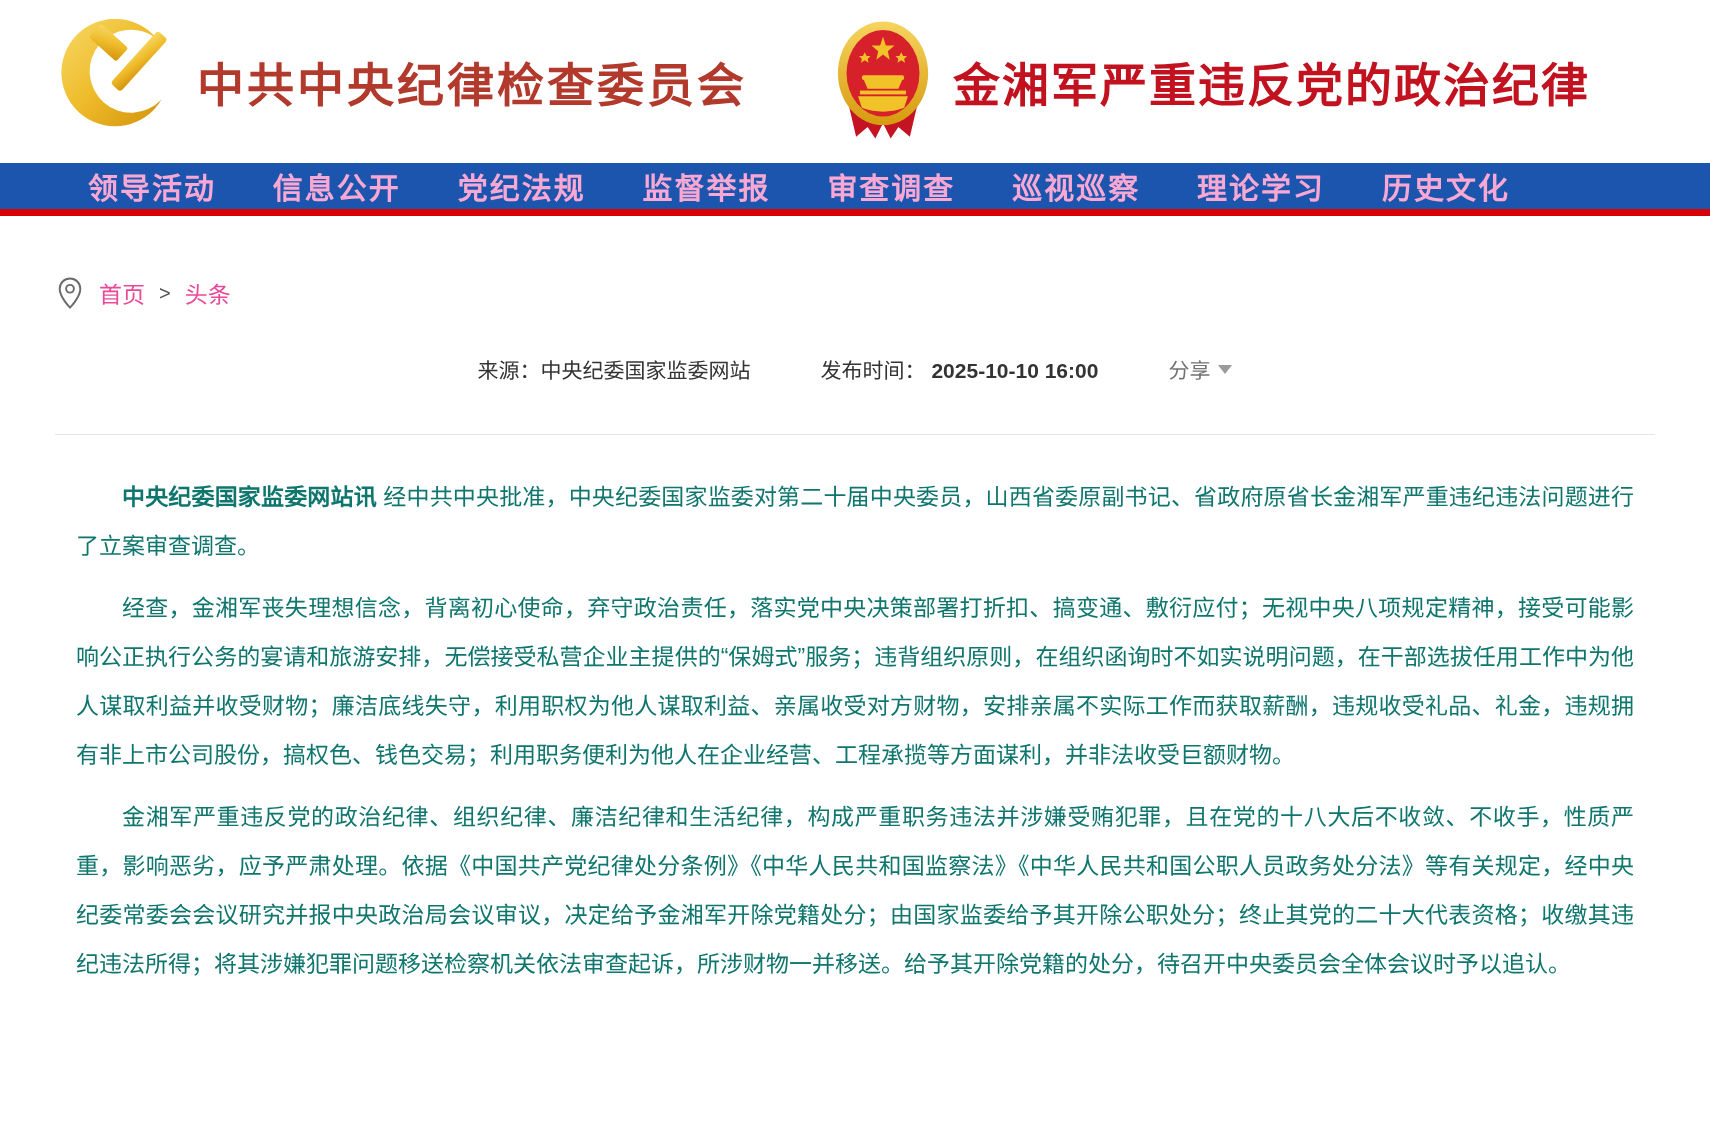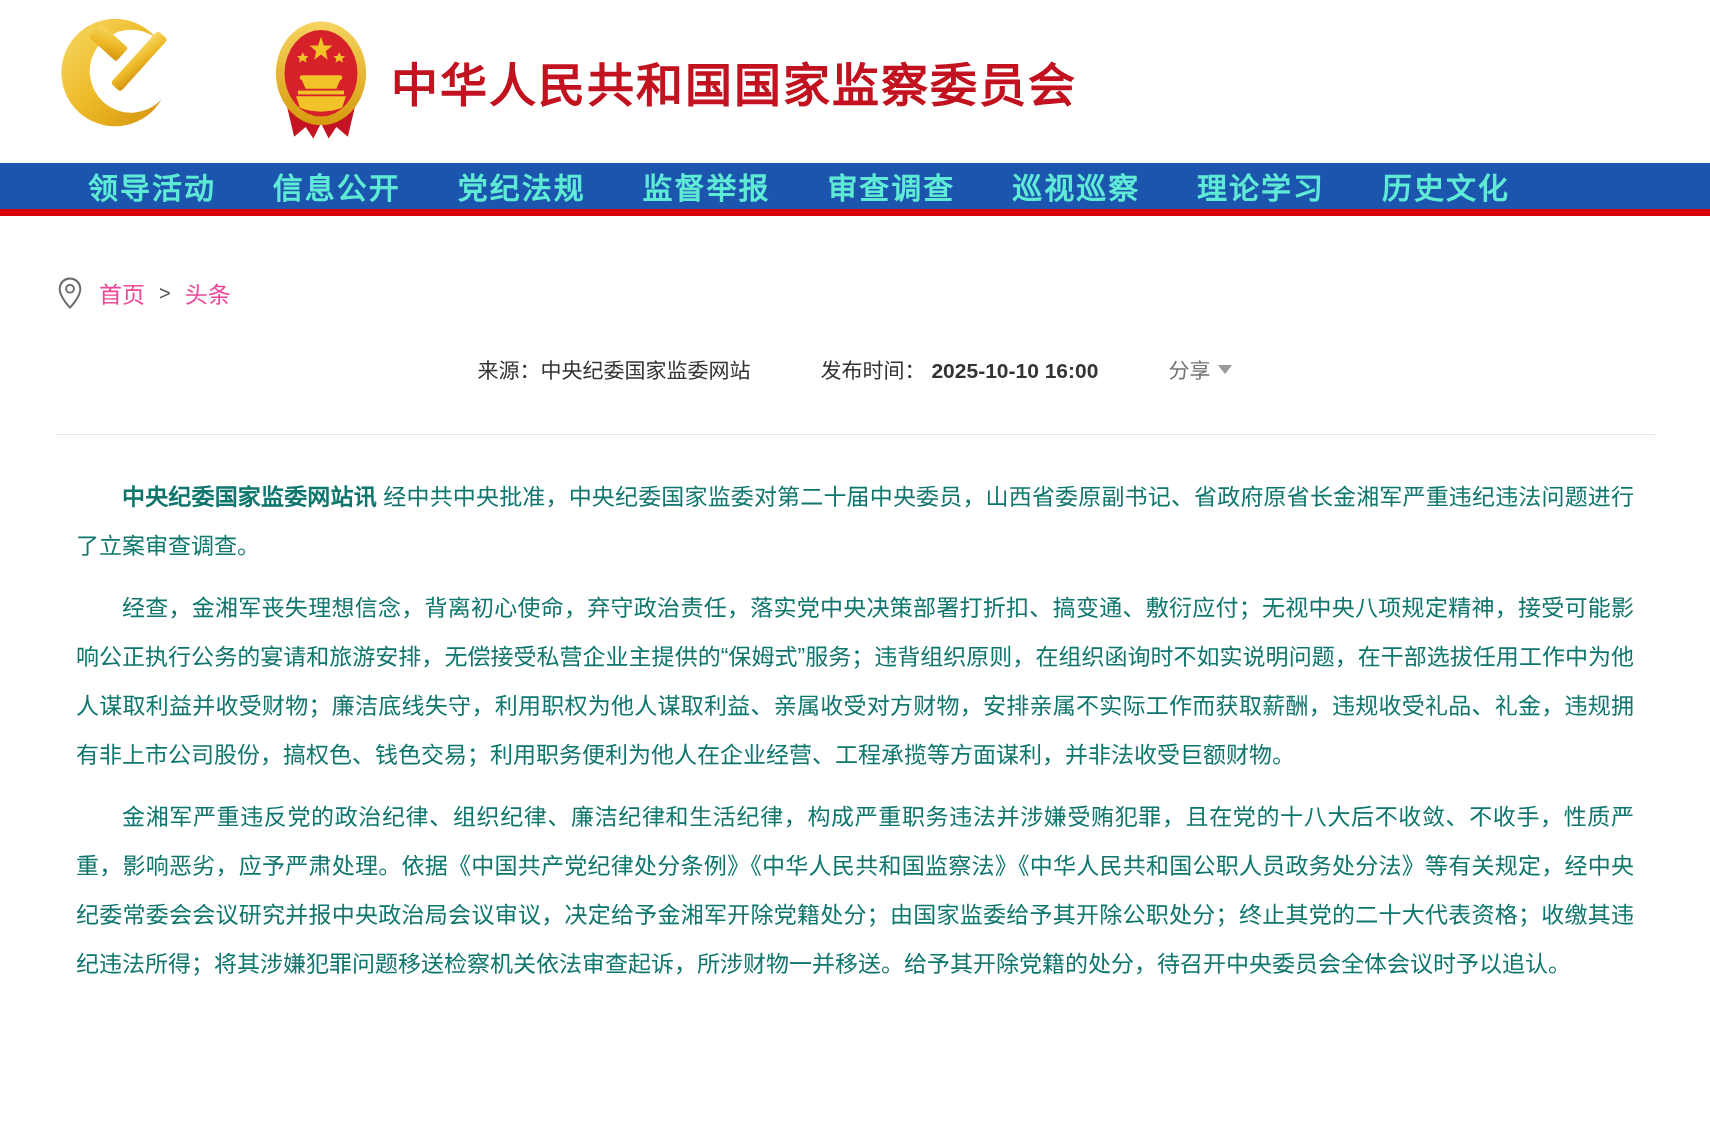--- a/index.html
+++ b/index.html
@@ -34,21 +34,21 @@
   
   .main-nav {
     height: 46px;
     background: #1b55ae;
     display: flex;
     align-items: center;
     justify-content: space-between;
     padding: 0 200px 0 88px;
   }
   .main-nav a {
-    color: #5eead4; text-decoration: none;
+    color: #f9a8d4; text-decoration: none;
     font-size: 30px; font-weight: bold;
     letter-spacing: 2px; white-space: nowrap;
   }
   .red-stripe { height: 7px; background: #d80005; }
 
   
   .breadcrumb {
     margin: 60px 0 0 55px;
     display: flex; align-items: center;
     font-size: 23px; color: #3c3c3c;
@@ -110,20 +110,21 @@
             <stop offset="0" stop-color="#f7d967"></stop>
             <stop offset="0.5" stop-color="#eebb2a"></stop>
             <stop offset="1" stop-color="#d3920c"></stop>
           </linearGradient>
         </defs>
         <path d="M80 16 A44 44 0 1 0 84 66 A34 34 0 1 1 80 16 Z" fill="url(#gold1)"></path>
         <rect x="60" y="6" width="11" height="58" rx="3" transform="rotate(42 66 35)" fill="url(#gold1)"></rect>
         <rect x="26" y="12" width="30" height="15" rx="2" transform="rotate(42 41 19)" fill="url(#gold1)"></rect>
       </svg>
     </span>
+    <span class="logo-text-1">中共中央纪律检查委员会</span>
   </div>
 
   <div class="logo-group logo-group-2">
     <span class="emblem">
       <svg width="96" height="122" viewBox="0 0 100 126" aria-hidden="true">
         <defs>
           <linearGradient id="gold2" x1="0" y1="0" x2="0" y2="1">
             <stop offset="0" stop-color="#f6d45f"></stop>
             <stop offset="1" stop-color="#d79a0e"></stop>
           </linearGradient>
@@ -133,21 +134,21 @@
         <ellipse cx="50" cy="56" rx="38" ry="45" fill="#d6212b"></ellipse>
         <polygon points="50,18 53,27 62,27 55,33 57,42 50,36.5 43,42 45,33 38,27 47,27" fill="#f2c229"></polygon>
         <polygon points="31,34 33,38 37,38 34,41 35,45 31,42.5 27,45 28,41 25,38 29,38" fill="#f2c229"></polygon>
         <polygon points="69,34 71,38 75,38 72,41 73,45 69,42.5 65,45 66,41 63,38 67,38" fill="#f2c229"></polygon>
         <rect x="28" y="58" width="44" height="5" rx="2" fill="#f2c229"></rect>
         <path d="M30 63 L70 63 L66 72 L34 72 Z" fill="#f2c229"></path>
         <rect x="26" y="74" width="48" height="4" fill="#f2c229"></rect>
         <path d="M24 80 H76 L72 92 Q50 100 28 92 Z" fill="#f2c229"></path>
       </svg>
     </span>
-    <span class="logo-text-2">中华人民共和国国家监察委员会</span>
+    <span class="logo-text-2">金湘军严重违反党的政治纪律</span>
   </div>
 
 </header>
 
 <nav class="main-nav">
   <a href="#">领导活动</a>
   <a href="#">信息公开</a>
   <a href="#">党纪法规</a>
   <a href="#">监督举报</a>
   <a href="#">审查调查</a>

